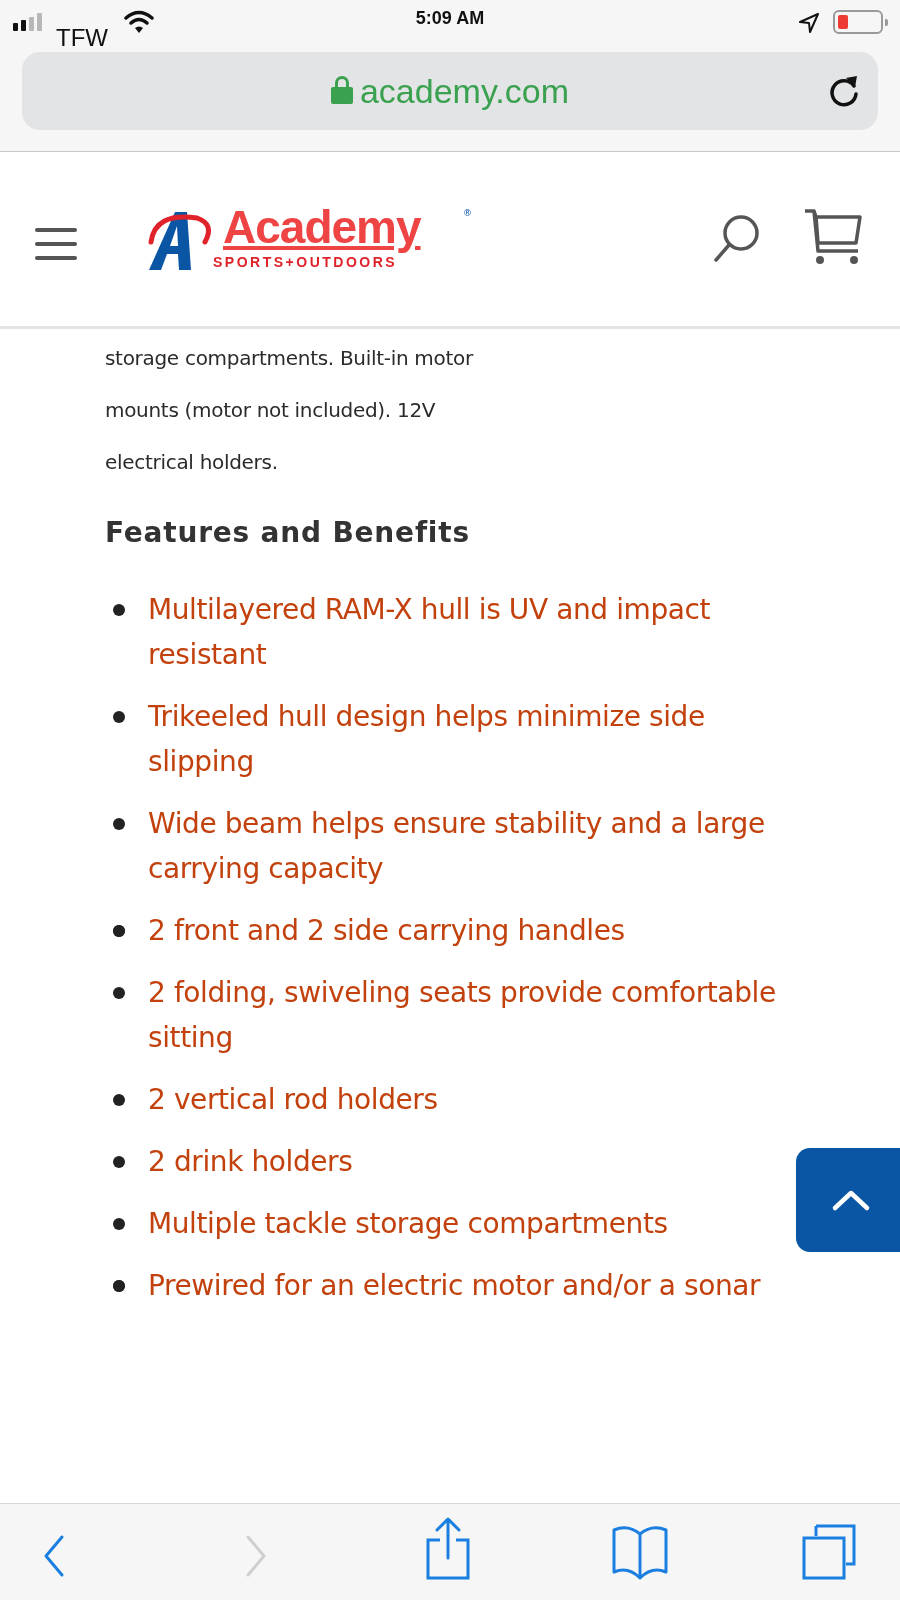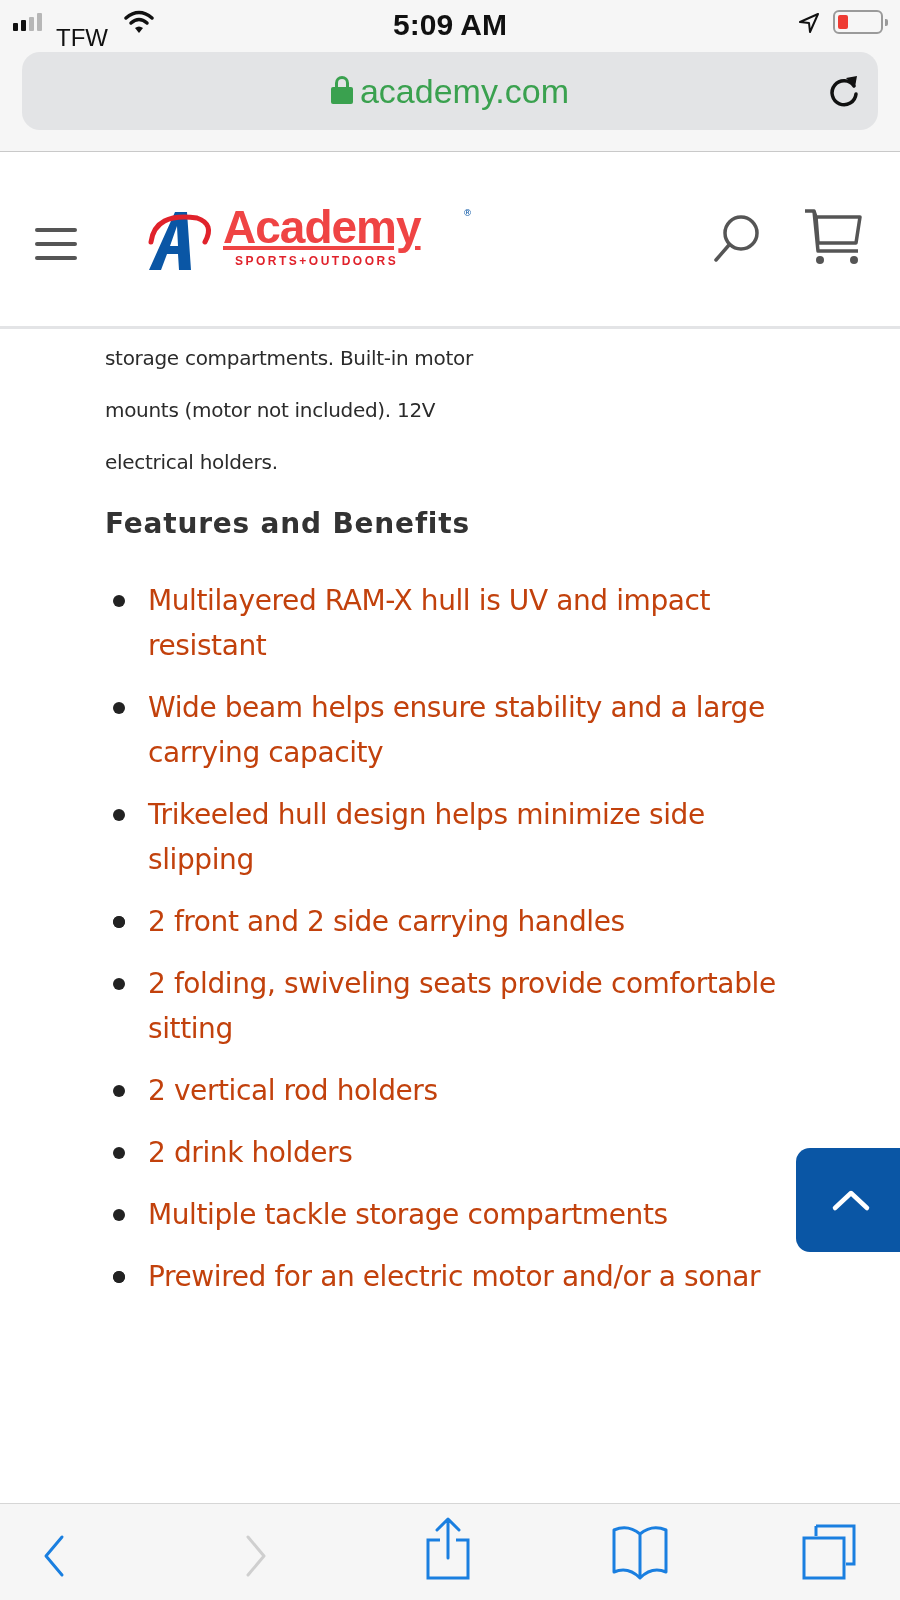--- a/index.html
+++ b/index.html
@@ -7,50 +7,50 @@
   body { font-family: "DejaVu Sans", sans-serif; color: #2b2b2b; position: relative; }
 
   
   .chrome-top { position: absolute; left: 0; top: 0; width: 900px; height: 152px; background: #f6f6f6; border-bottom: 1px solid #c9c9c9; }
   .status-bar { position: absolute; top: 0; left: 0; width: 900px; height: 44px; font-family: "Liberation Sans", sans-serif; }
   .signal { position: absolute; left: 13px; top: 13px; display: flex; align-items: flex-end; gap: 3px; height: 18px; }
   .signal span { width: 5px; background: #111; border-radius: 1px; }
   .signal span.dim { background: #b7b7b7; }
   .carrier { position: absolute; left: 56px; top: 24px; font-size: 24px; color: #111; }
   .wifi { position: absolute; left: 124px; top: 10px; }
-  .time { position: absolute; left: 0; right: 0; top: 8px; text-align: center; font-size: 30px; font-weight: bold; color: #111; }
+  .time { position: absolute; left: 0; right: 0; top: 8px; text-align: center; font-size: 18px; font-weight: bold; color: #111; }
   .loc { position: absolute; left: 798px; top: 12px; }
   .battery { position: absolute; left: 833px; top: 10px; width: 50px; height: 24px; border: 2px solid #9a9a9a; border-radius: 6px; }
   .battery .level { position: absolute; left: 3px; top: 3px; width: 10px; height: 14px; background: #ee3b33; border-radius: 2px; }
   .battery .nub { position: absolute; right: -7px; top: 7px; width: 3px; height: 7px; background: #9a9a9a; border-radius: 0 2px 2px 0; }
 
   .url-bar { position: absolute; left: 22px; top: 52px; width: 856px; height: 78px; background: #e3e4e6; border-radius: 18px; }
   .url-inner { position: absolute; left: 0; right: 0; top: 0; bottom: 0; display: flex; align-items: center; justify-content: center; gap: 7px; }
   .lock { width: 22px; height: 28px; position: relative; margin-top: -2px; }
   .lock .shackle { position: absolute; left: 4px; top: 0; width: 14px; height: 14px; border: 3px solid #3aa14f; border-bottom: none; border-radius: 8px 8px 0 0; }
   .lock .body { position: absolute; left: 0; top: 11px; width: 22px; height: 17px; background: #3aa14f; border-radius: 2px; }
   .url-text { font-family: "Liberation Sans", sans-serif; font-size: 34px; color: #3aa14f; }
   .reload { position: absolute; right: 16px; top: 20px; }
 
   
   .site-header { position: absolute; left: 0; top: 152px; width: 900px; height: 177px; background: #fff; border-bottom: 3px solid #e3e4e6; }
   .hamburger { position: absolute; left: 35px; top: 76px; width: 42px; }
   .hamburger span { display: block; height: 4px; background: #555; border-radius: 2px; margin-bottom: 10px; }
   .logo { position: absolute; left: 145px; top: 52px; width: 330px; height: 72px; }
   .logo-word { position: absolute; left: 78px; top: -4px; font-family: "Liberation Sans", sans-serif; font-weight: bold; font-size: 46px; color: #ef4444; letter-spacing: -1px; text-decoration: underline; }
   .logo-reg { position: absolute; left: 318px; top: 4px; font-size: 9px; color: #0a56a5; }
-  .logo-sub { position: absolute; left: 90px; top: 50px; font-family: "Liberation Sans", sans-serif; font-weight: bold; font-size: 12px; color: #e0222b; letter-spacing: 2.5px; }
+  .logo-sub { position: absolute; left: 68px; top: 50px; font-family: "Liberation Sans", sans-serif; font-weight: bold; font-size: 14px; color: #e0222b; letter-spacing: 2.5px; }
   .logo-mark { position: absolute; left: 0; top: 4px; }
   .search-btn { position: absolute; left: 712px; top: 60px; }
   .cart-btn { position: absolute; left: 802px; top: 55px; }
 
   
   .content { position: absolute; left: 105px; top: 332px; width: 700px; }
   .desc-text { font-family: "DejaVu Sans", sans-serif; font-size: 20px; line-height: 52px; color: #2b2b2b; letter-spacing: -0.3px; }
-  .features-title { margin-top: 19px; font-family: "DejaVu Sans", sans-serif; font-weight: bold; font-size: 28px; color: #333; letter-spacing: 0.8px; }
+  .features-title { margin-top: 28px; font-family: "DejaVu Sans", sans-serif; font-weight: bold; font-size: 28px; color: #333; letter-spacing: 0.8px; }
   .feature-list { list-style: none; margin-top: 38px; }
   .feature-list li { position: relative; padding-left: 43px; font-size: 28px; line-height: 45px; color: #c2410c; margin-bottom: 17px; letter-spacing: -0.4px; }
   .feature-list li .bullet { position: absolute; left: 8px; top: 17px; width: 12px; height: 12px; border-radius: 50%; background: #222; }
 
   
   .to-top { position: absolute; left: 796px; top: 1148px; width: 110px; height: 104px; background: #0a56a5; border-radius: 14px 0 0 14px; display: flex; align-items: center; justify-content: center; }
 
   
   .toolbar { position: absolute; left: 0; top: 1503px; width: 900px; height: 97px; background: #f6f6f6; border-top: 1px solid #d6d6d6; }
   .tb-btn { position: absolute; top: 18px; }
@@ -143,22 +143,22 @@
   <div class="desc-text">
     <div>storage compartments. Built-in motor</div>
     <div>mounts (motor not included). 12V</div>
     <div>electrical holders.</div>
   </div>
 
   <h3 class="features-title">Features and Benefits</h3>
 
   <ul class="feature-list">
     <li><span class="bullet"></span><span>Multilayered RAM-X hull is UV and impact resistant</span></li>
+    <li><span class="bullet"></span><span>Trikeeled hull design helps minimize side slipping</span></li>
     <li><span class="bullet"></span><span>Wide beam helps ensure stability and a large carrying capacity</span></li>
-    <li><span class="bullet"></span><span>Trikeeled hull design helps minimize side slipping</span></li>
     <li style="white-space:nowrap"><span class="bullet"></span></li>
     <li><span class="bullet"></span><span>2 front and 2 side carrying handles</span></li>
     <li><span class="bullet"></span><span>2 folding, swiveling seats provide comfortable sitting</span></li>
     <li><span class="bullet"></span><span>2 vertical rod holders</span></li>
     <li><span class="bullet"></span><span>2 drink holders</span></li>
     <li><span class="bullet"></span><span>Multiple tackle storage compartments</span></li>
     <li><span class="bullet"></span></li>
     <li><span class="bullet"></span><span>Prewired for an electric motor and/or a sonar</span></li>
   </ul>
 </div>

